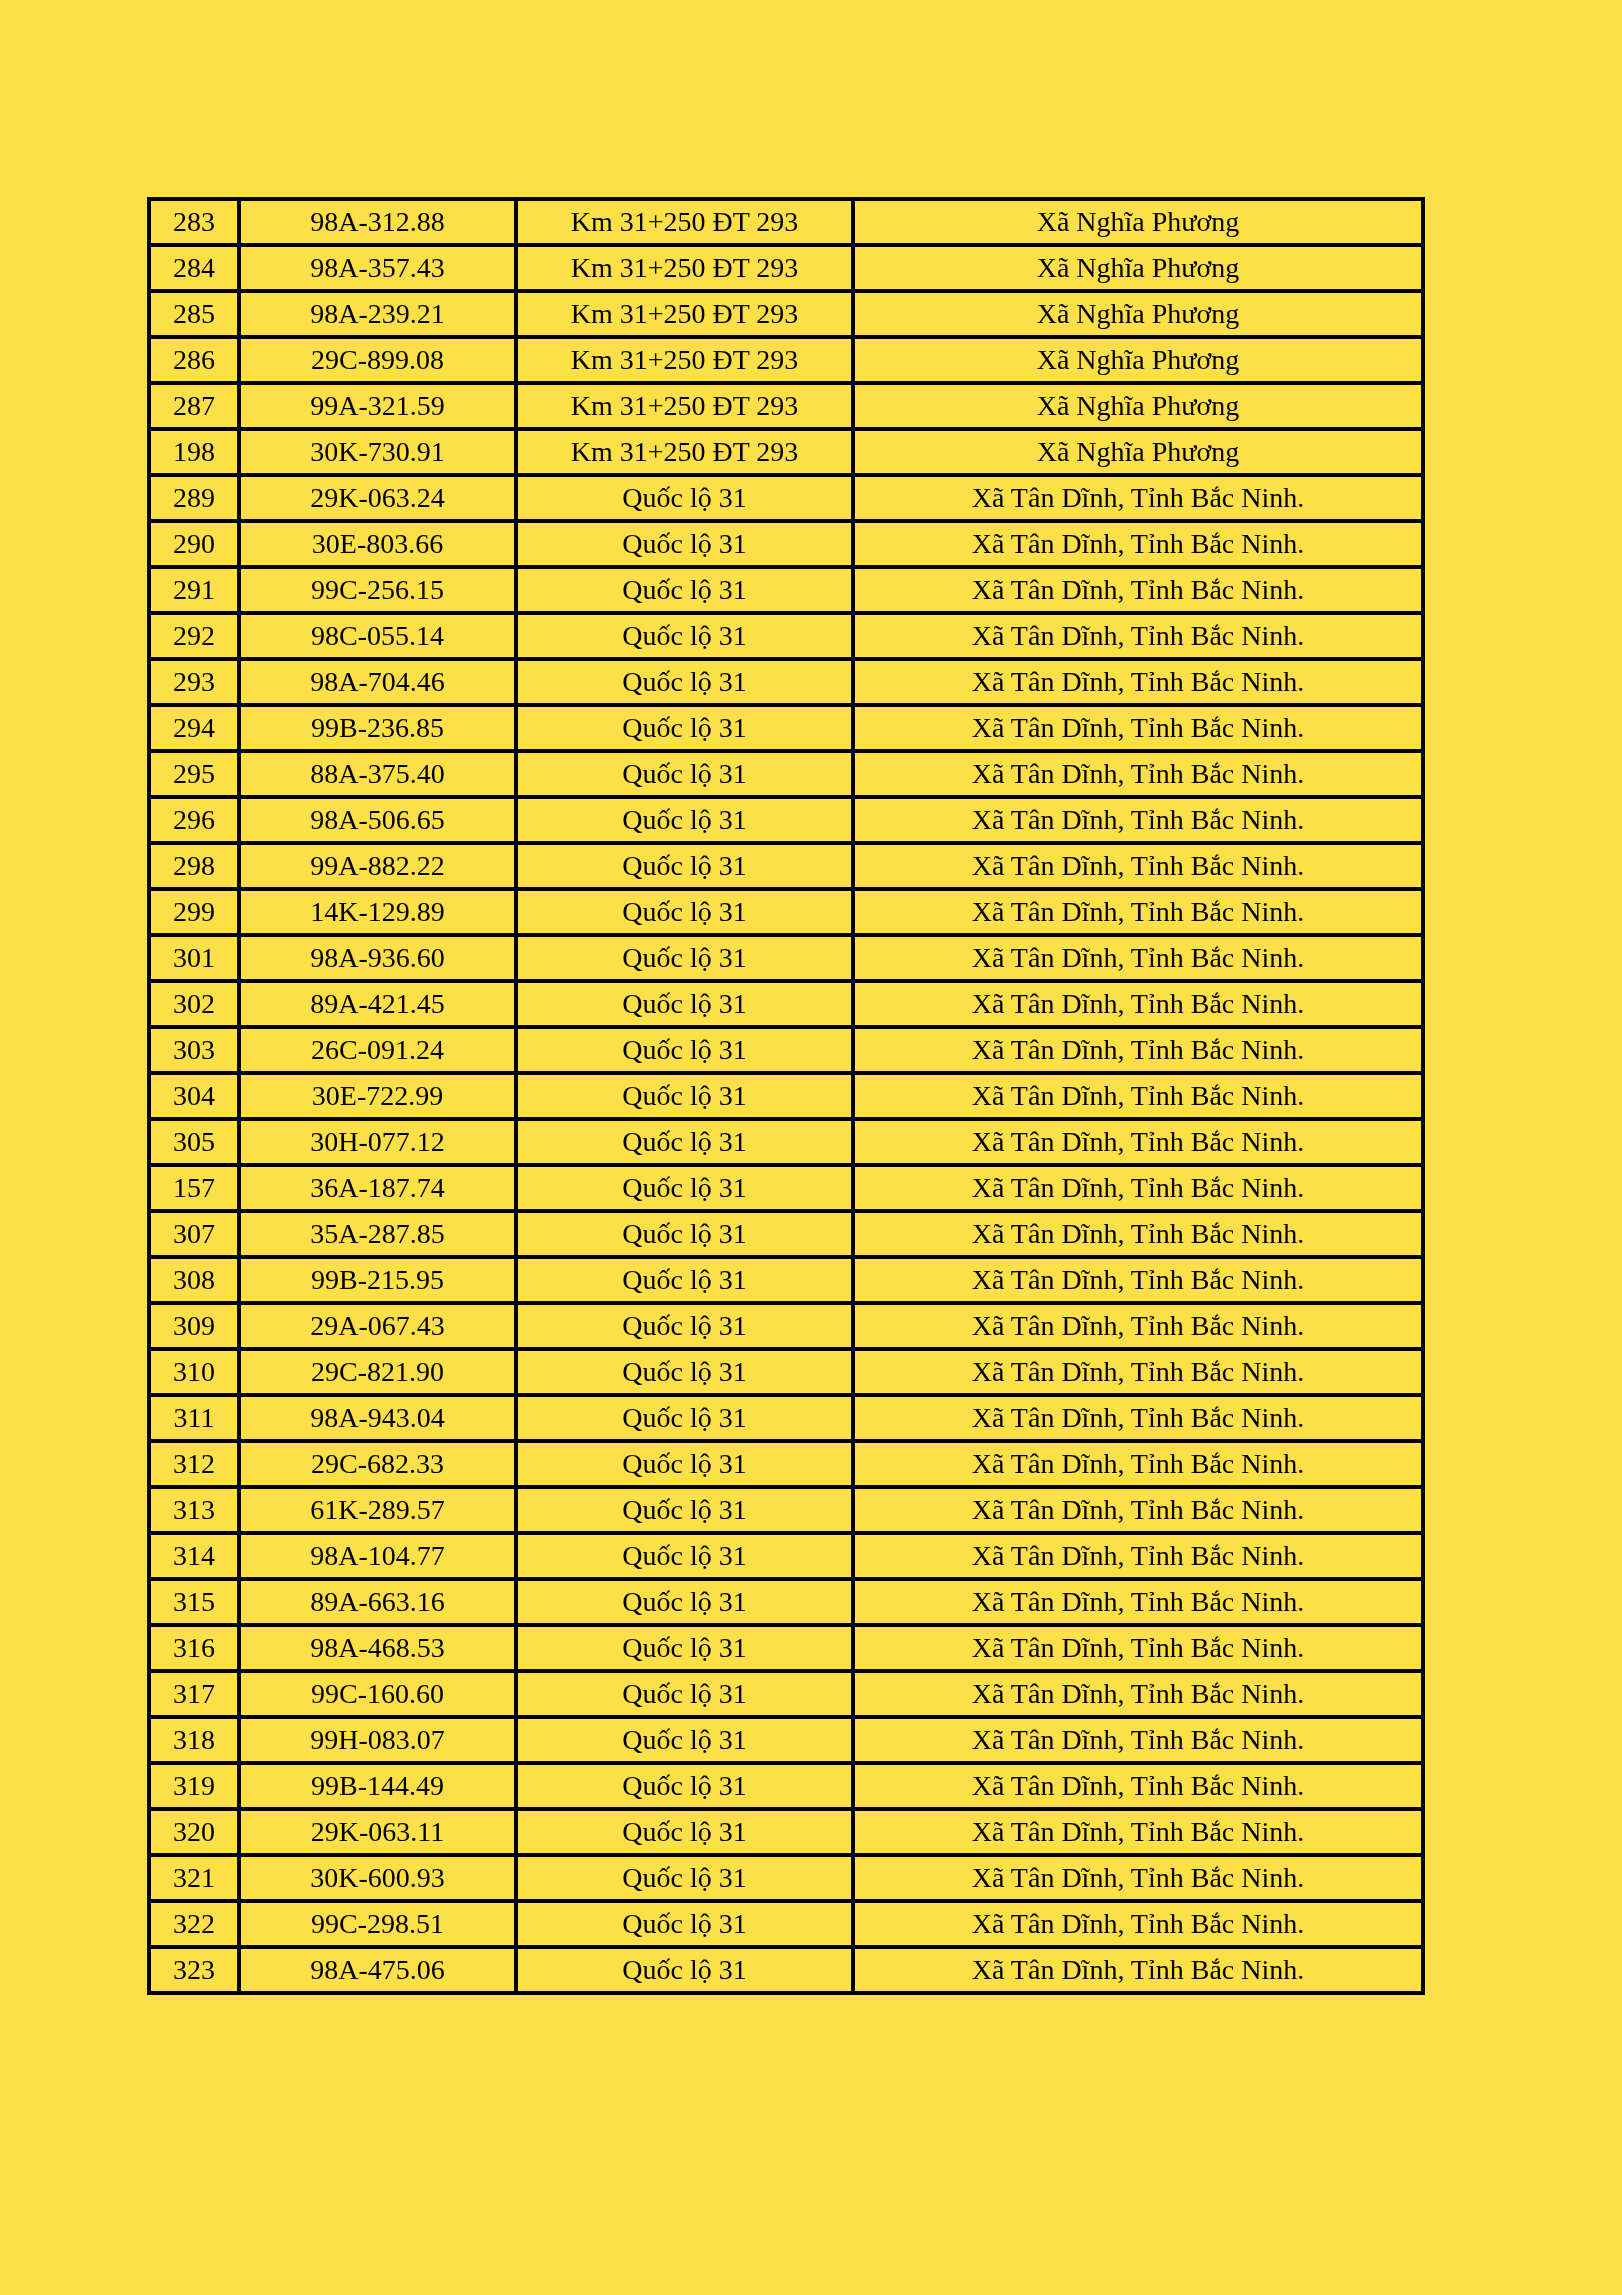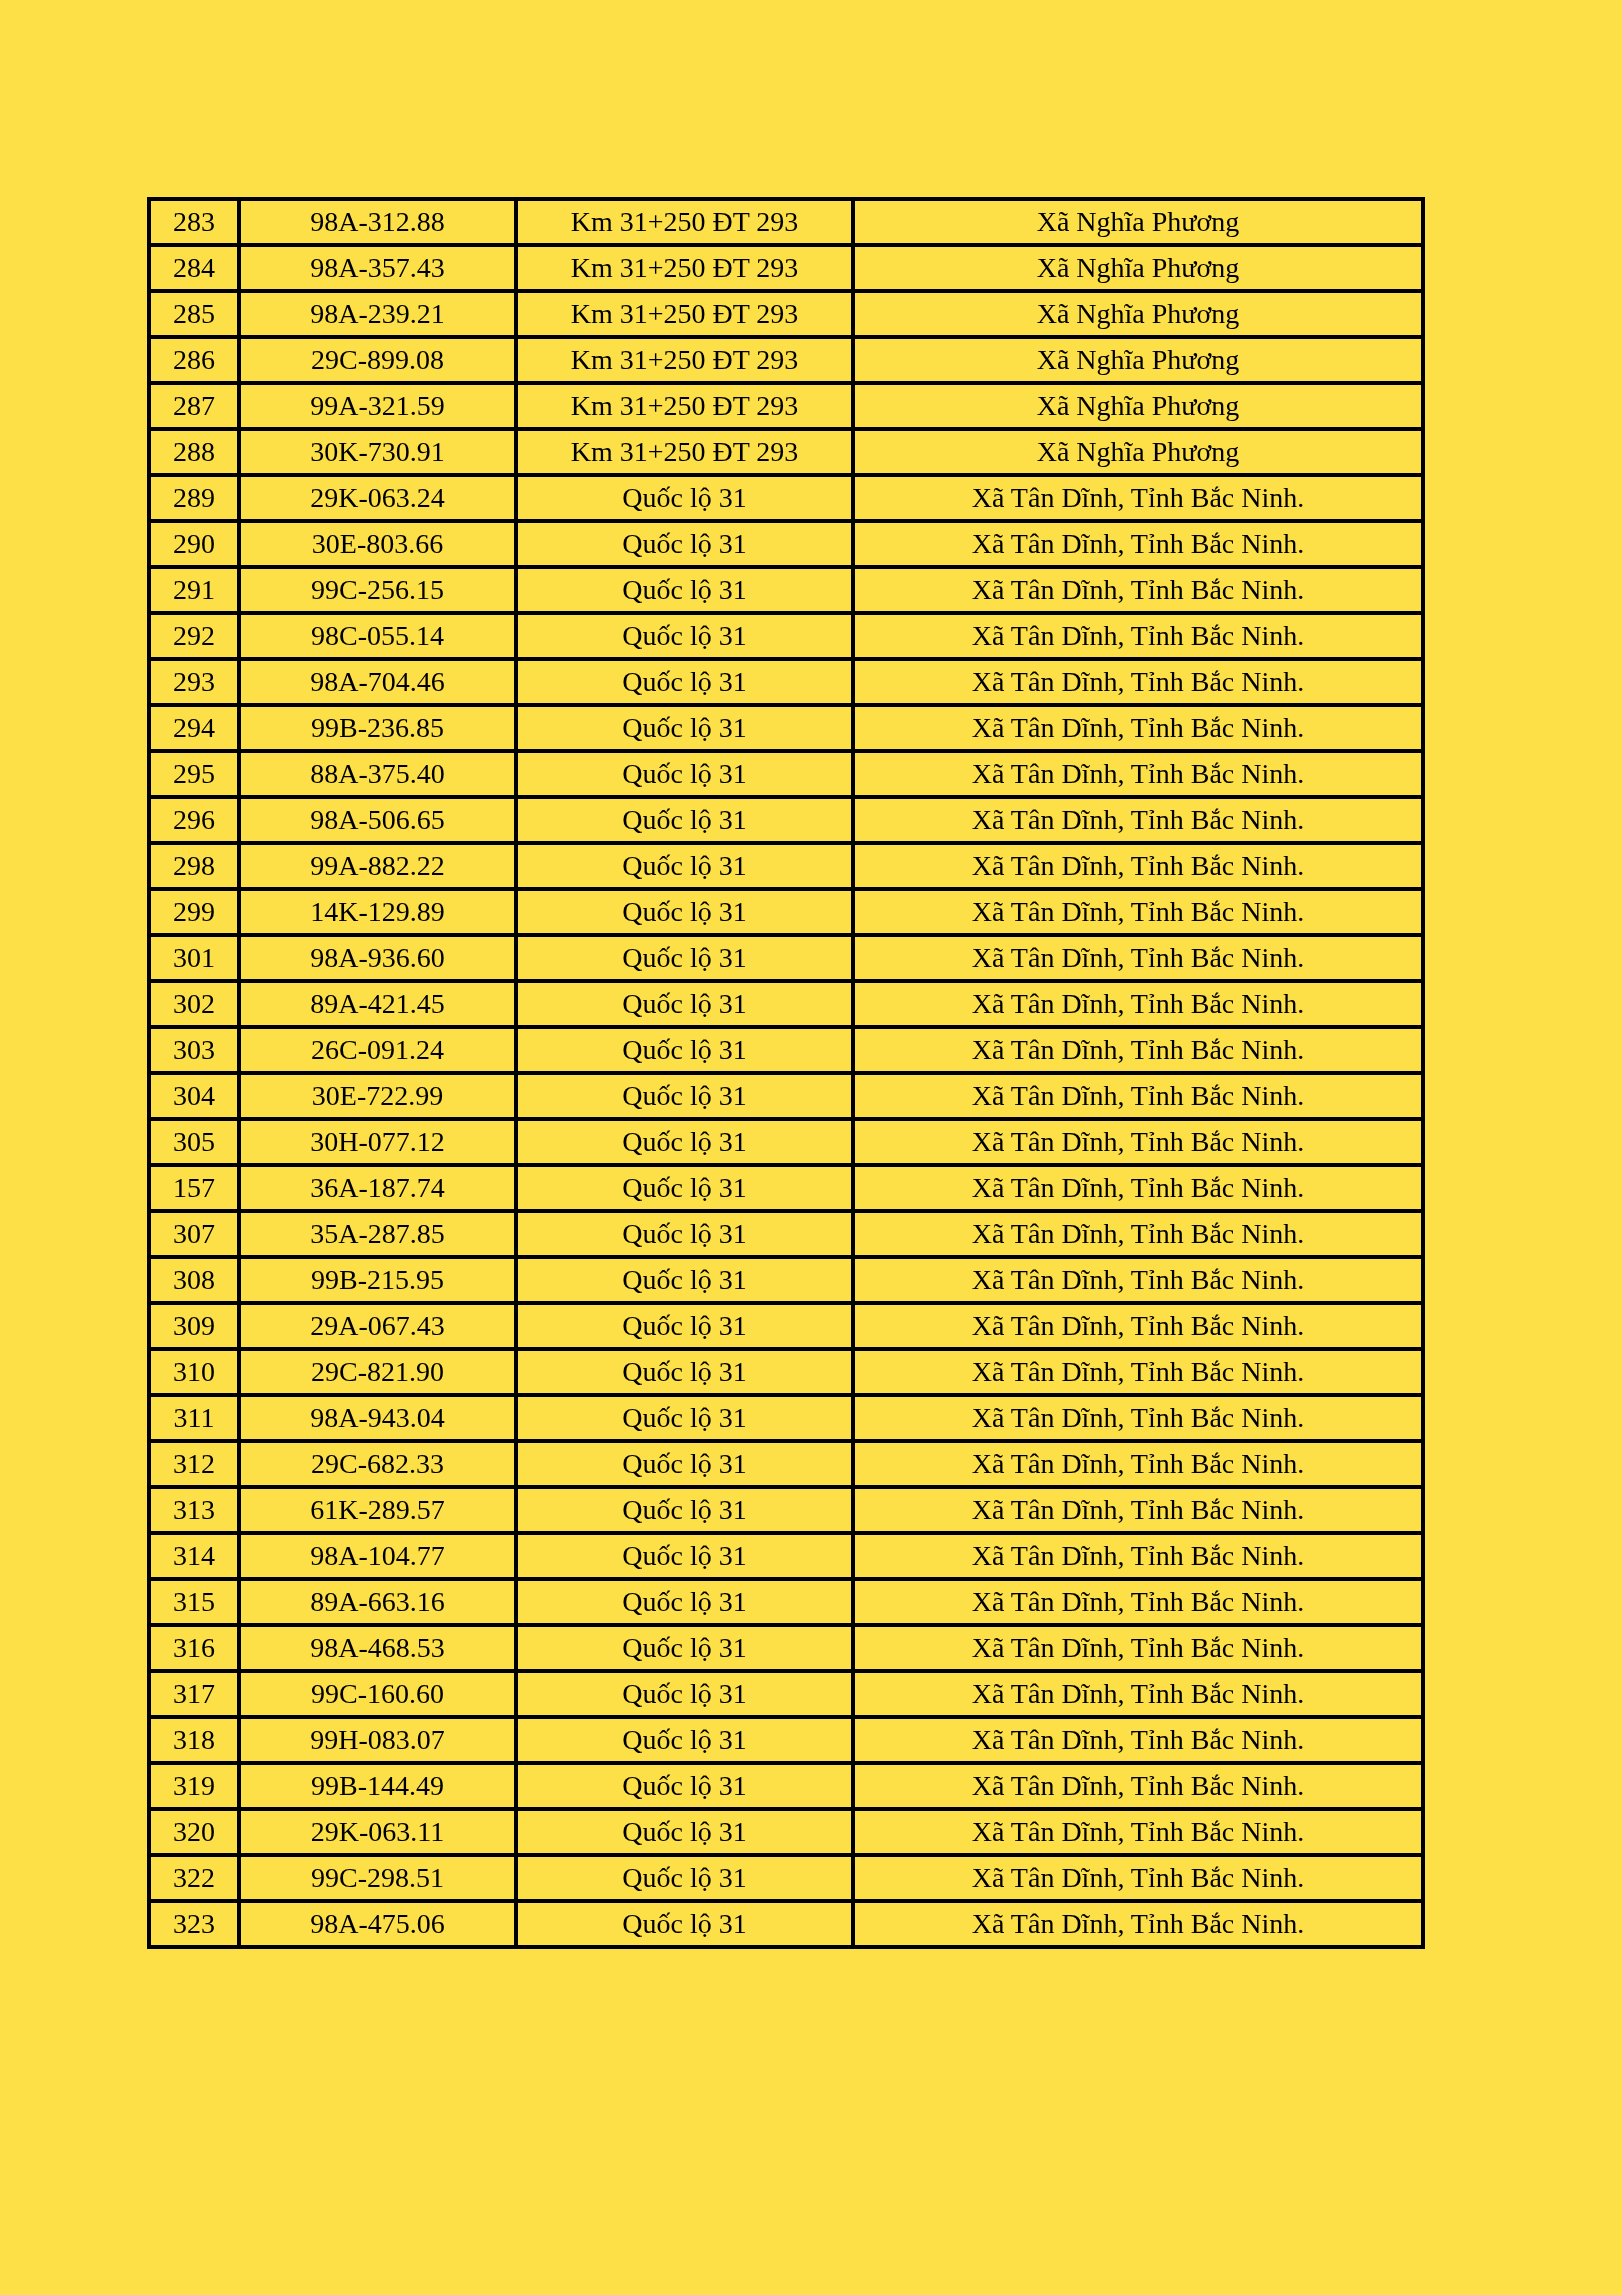--- a/index.html
+++ b/index.html
@@ -72,21 +72,21 @@
           <td>Km 31+250 ĐT 293</td>
           <td>Xã Nghĩa Phương</td>
         </tr>
         <tr>
           <td>287</td>
           <td>99A-321.59</td>
           <td>Km 31+250 ĐT 293</td>
           <td>Xã Nghĩa Phương</td>
         </tr>
         <tr>
-          <td>288</td>
+          <td>198</td>
           <td>30K-730.91</td>
           <td>Km 31+250 ĐT 293</td>
           <td>Xã Nghĩa Phương</td>
         </tr>
         <tr>
           <td>289</td>
           <td>29K-063.24</td>
           <td>Quốc lộ 31</td>
           <td>Xã Tân Dĩnh, Tỉnh Bắc Ninh.</td>
         </tr>
@@ -254,20 +254,26 @@
         </tr>
         <tr>
           <td>319</td>
           <td>99B-144.49</td>
           <td>Quốc lộ 31</td>
           <td>Xã Tân Dĩnh, Tỉnh Bắc Ninh.</td>
         </tr>
         <tr>
           <td>320</td>
           <td>29K-063.11</td>
+          <td>Quốc lộ 31</td>
+          <td>Xã Tân Dĩnh, Tỉnh Bắc Ninh.</td>
+        </tr>
+        <tr>
+          <td>321</td>
+          <td>30K-600.93</td>
           <td>Quốc lộ 31</td>
           <td>Xã Tân Dĩnh, Tỉnh Bắc Ninh.</td>
         </tr>
         <tr>
           <td>322</td>
           <td>99C-298.51</td>
           <td>Quốc lộ 31</td>
           <td>Xã Tân Dĩnh, Tỉnh Bắc Ninh.</td>
         </tr>
         <tr>

